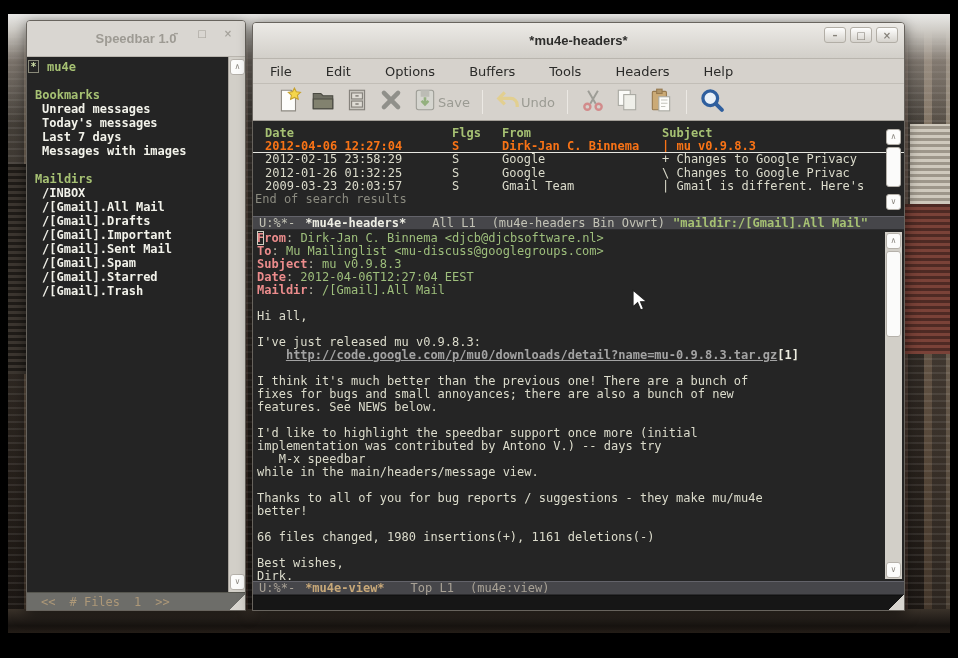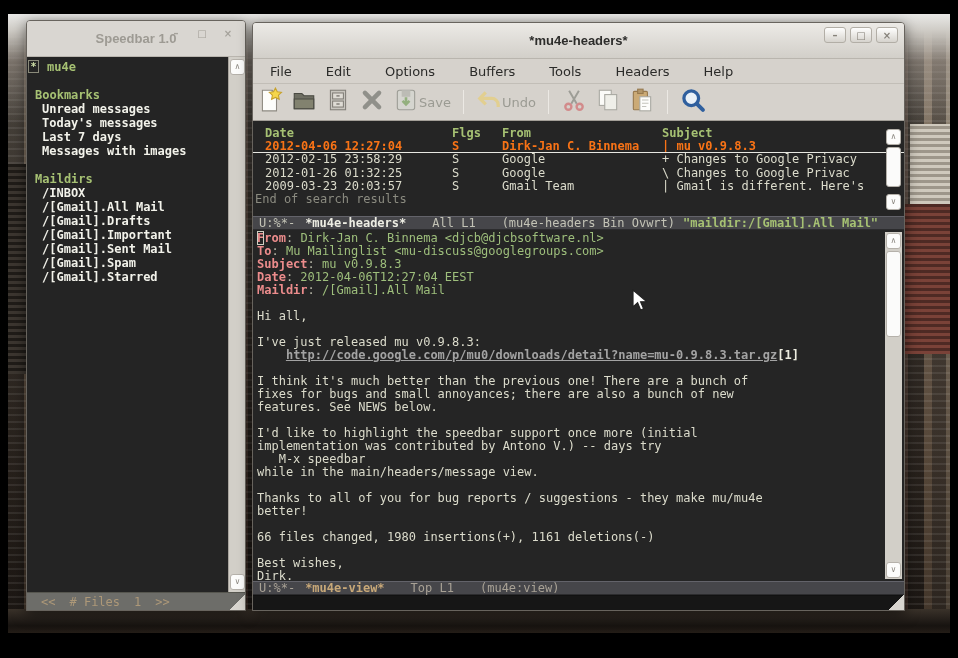--- a/index.html
+++ b/index.html
@@ -62,21 +62,21 @@
   .sb-status span { margin-left:14px; }
   .sb-grip, .em-grip { position:absolute; right:0; bottom:0; width:15px; height:15px;
     background:linear-gradient(135deg, rgba(0,0,0,0) 48%, #d8d5cf 48%);
   }
 
   
   .emacs-win { left:252px; top:22px; width:653px; height:589px; display:flex; flex-direction:column; }
   .menubar { height:25px; background:#d6d2cc; display:flex; align-items:center; gap:20px;
     padding-left:10px; border-bottom:1px solid #c2beb7; }
   .menu-item { font:13px "DejaVu Sans",sans-serif; color:#2b2b29; padding:3px 7px; cursor:default; }
-  .toolbar { height:37px; background:#d6d2cc; display:flex; align-items:center; padding-left:0;
+  .toolbar { height:37px; background:#d6d2cc; display:flex; align-items:center; padding-left:19px;
     border-bottom:1px solid #a39f98; }
   .tool-btn { width:34px; height:30px; display:flex; align-items:center; justify-content:center; cursor:default; }
   .tool-label { font:13px "DejaVu Sans",sans-serif; color:#9b9b93; margin:0 4px 0 -4px; }
   .tool-sep { width:1px; height:24px; background:#aaa69f; border-right:1px solid #ece9e4; margin:0 8px; }
 
   .em-body { flex:1; display:flex; flex-direction:column; min-height:0; background:#252525; }
 
   
   .hdr-pane { height:95px; position:relative; background:#252525; padding:6px 0 0 0;
     font:12px/13.2px "DejaVu Sans Mono",monospace; overflow:hidden; }
@@ -95,21 +95,21 @@
   .hdr-scroll .sb-btn { flex:none; }
   .hdr-thumb { width:15px; height:40px; background:#fbfbfa; border:1px solid #b5b1aa; border-radius:3px; margin-top:2px; }
   .hdr-spacer { flex:1; }
 
   
   .modeline { height:14px; background:#46464a; border-top:1px solid #63636a; border-bottom:1px solid #2c2c2e;
     font:12px/12px "DejaVu Sans Mono",monospace; color:#c3c3b6; display:flex; align-items:center;
     white-space:pre; padding-left:6px; }
   .ml-prefix { margin-right:10px; }
   .ml-buffer { font-weight:bold; color:#eeeee4; margin-right:26px; }
-  .ml-pos { margin-right:26px; }
+  .ml-pos { margin-right:16px; }
   .ml-modes { margin-right:8px; }
   .ml-query { color:#a6c173; font-weight:bold; }
   .modeline.view { color:#a8a195; }
   .modeline.view .ml-buffer { color:#c8a878; }
 
   
   .view-pane { flex:1; position:relative; background:#252525; overflow:hidden;
     font:12px/13px "DejaVu Sans Mono",monospace; padding:2px 24px 0 4px; }
   .msg-line { height:13px; white-space:pre; color:#dcdccc; }
   .fld-label { color:#ec8c8c; font-weight:bold; }
@@ -164,20 +164,21 @@
             <div class="sb-item">Messages with images</div>
             <div class="sb-gap"></div>
             <div class="sb-sec-title">Maildirs</div>
             <div class="sb-item">/INBOX</div>
             <div class="sb-item">/[Gmail].All Mail</div>
             <div class="sb-item">/[Gmail].Drafts</div>
             <div class="sb-item">/[Gmail].Important</div>
             <div class="sb-item">/[Gmail].Sent Mail</div>
             <div class="sb-item">/[Gmail].Spam</div>
             <div class="sb-item">/[Gmail].Starred</div>
+            <div class="sb-item">/[Gmail].Trash</div>
           </div>
       </div>
       <div class="sb-scroll">
         <div class="sb-btn">∧</div>
         <div class="sb-btn">∨</div>
       </div>
     </div>
     <div class="sb-status">
       <span>&lt;&lt;</span>
       <span># Files</span>

